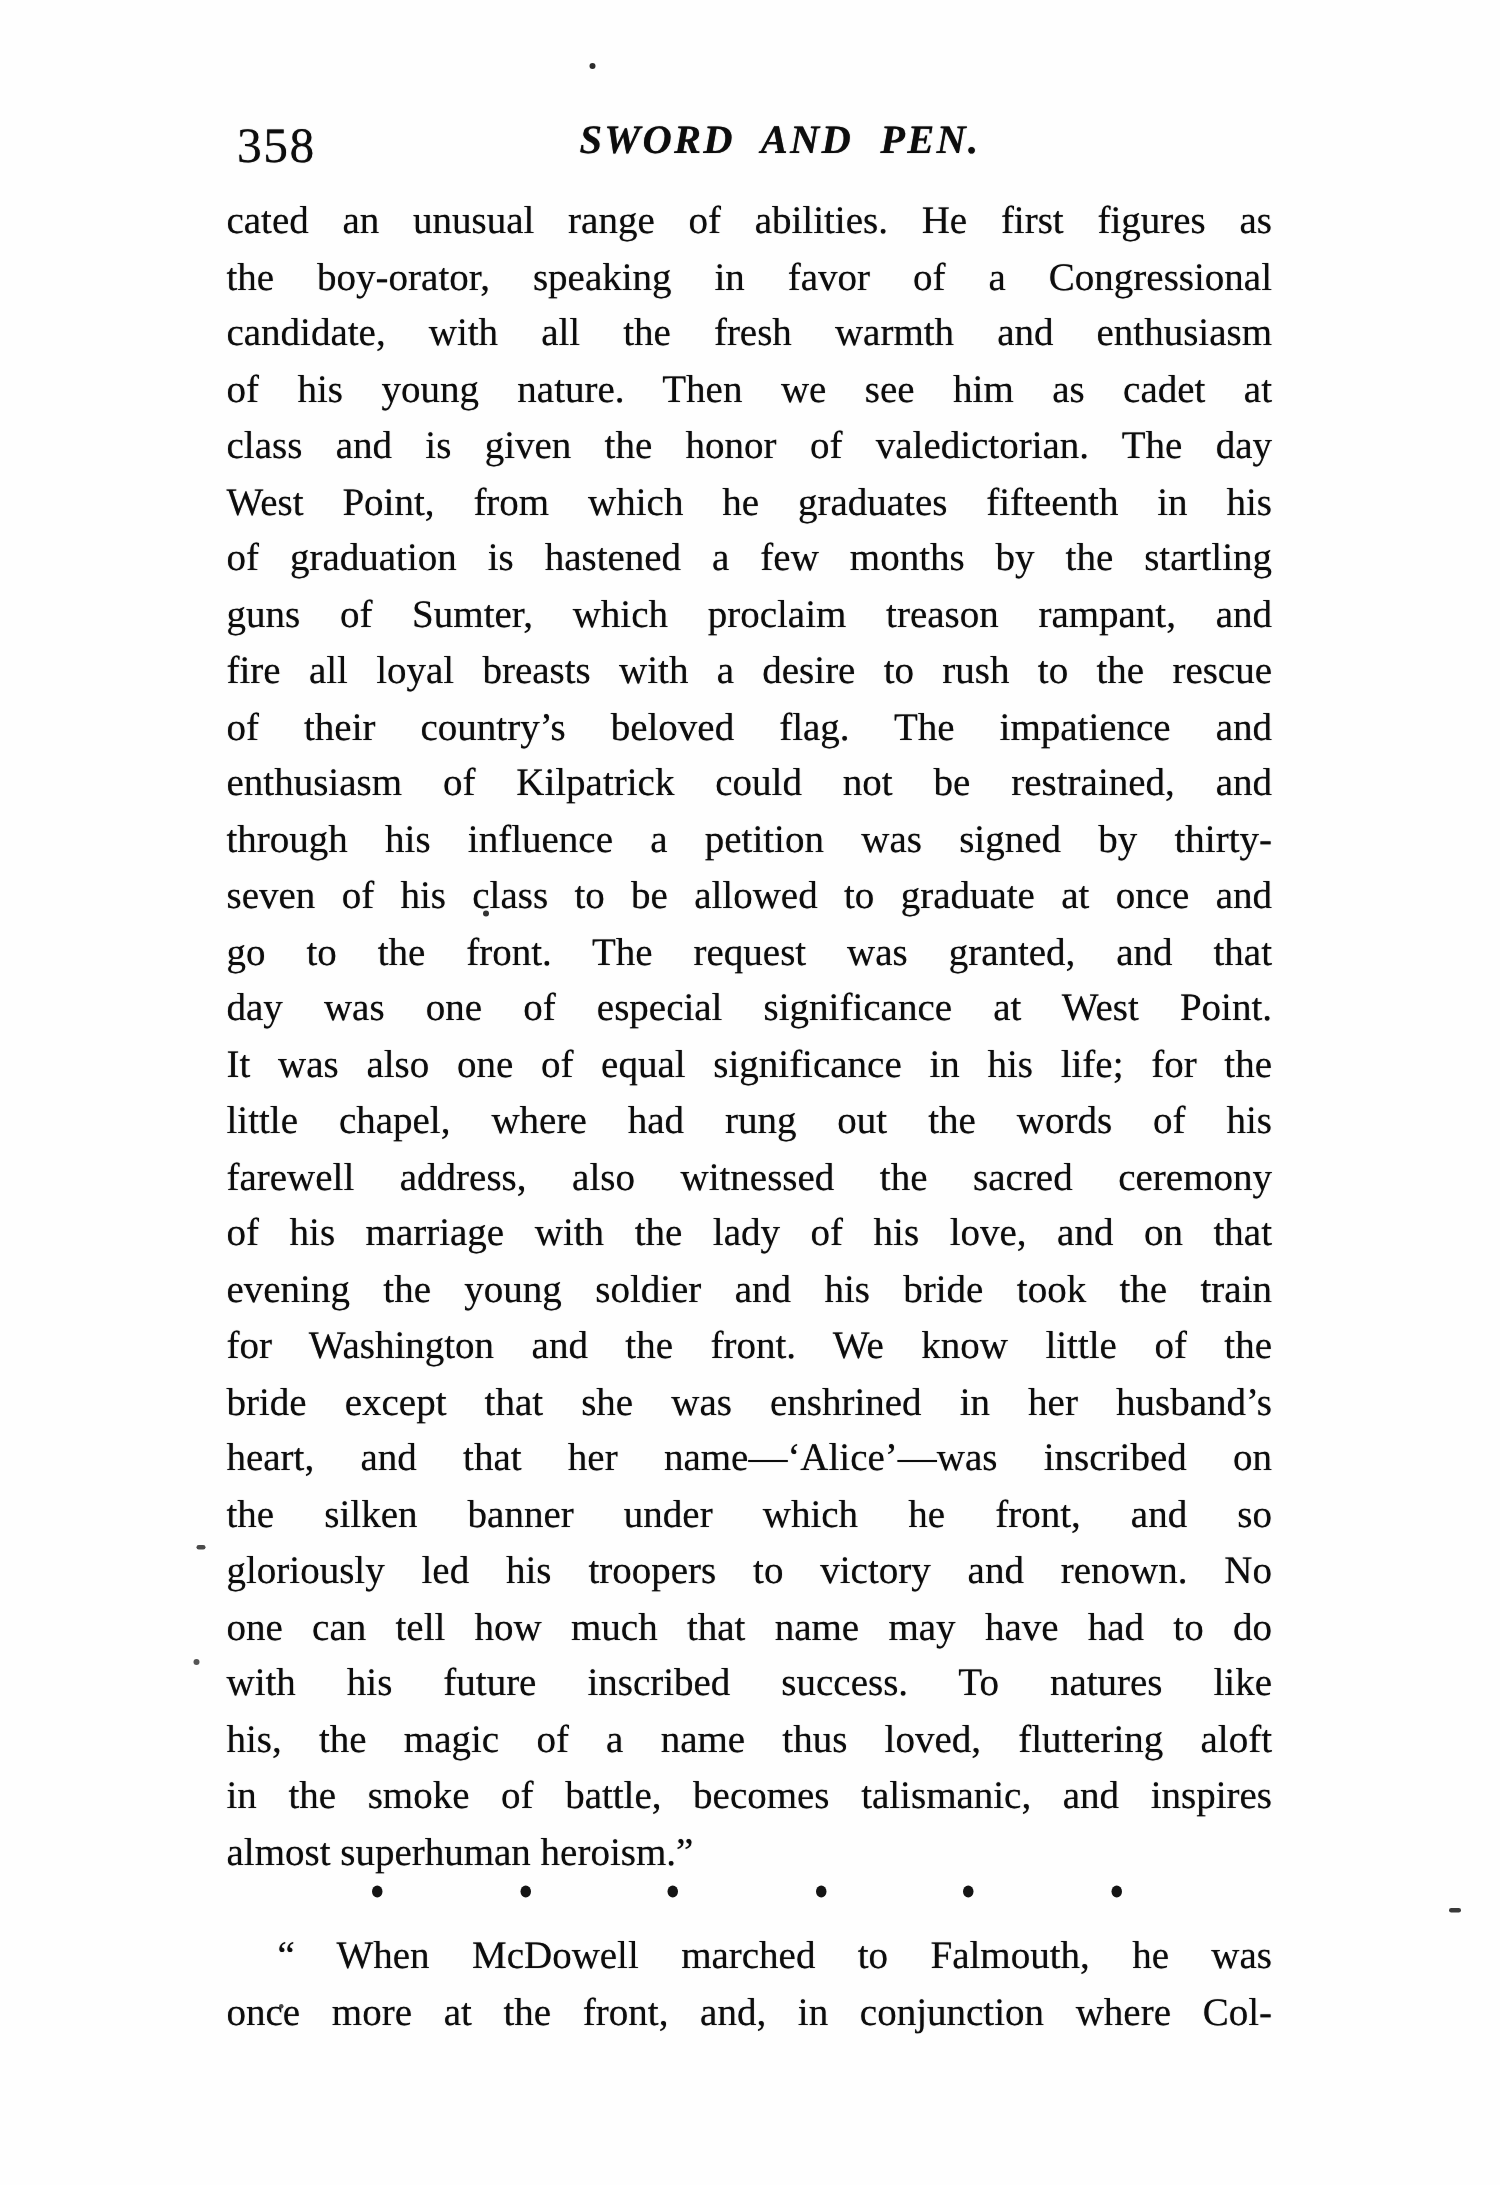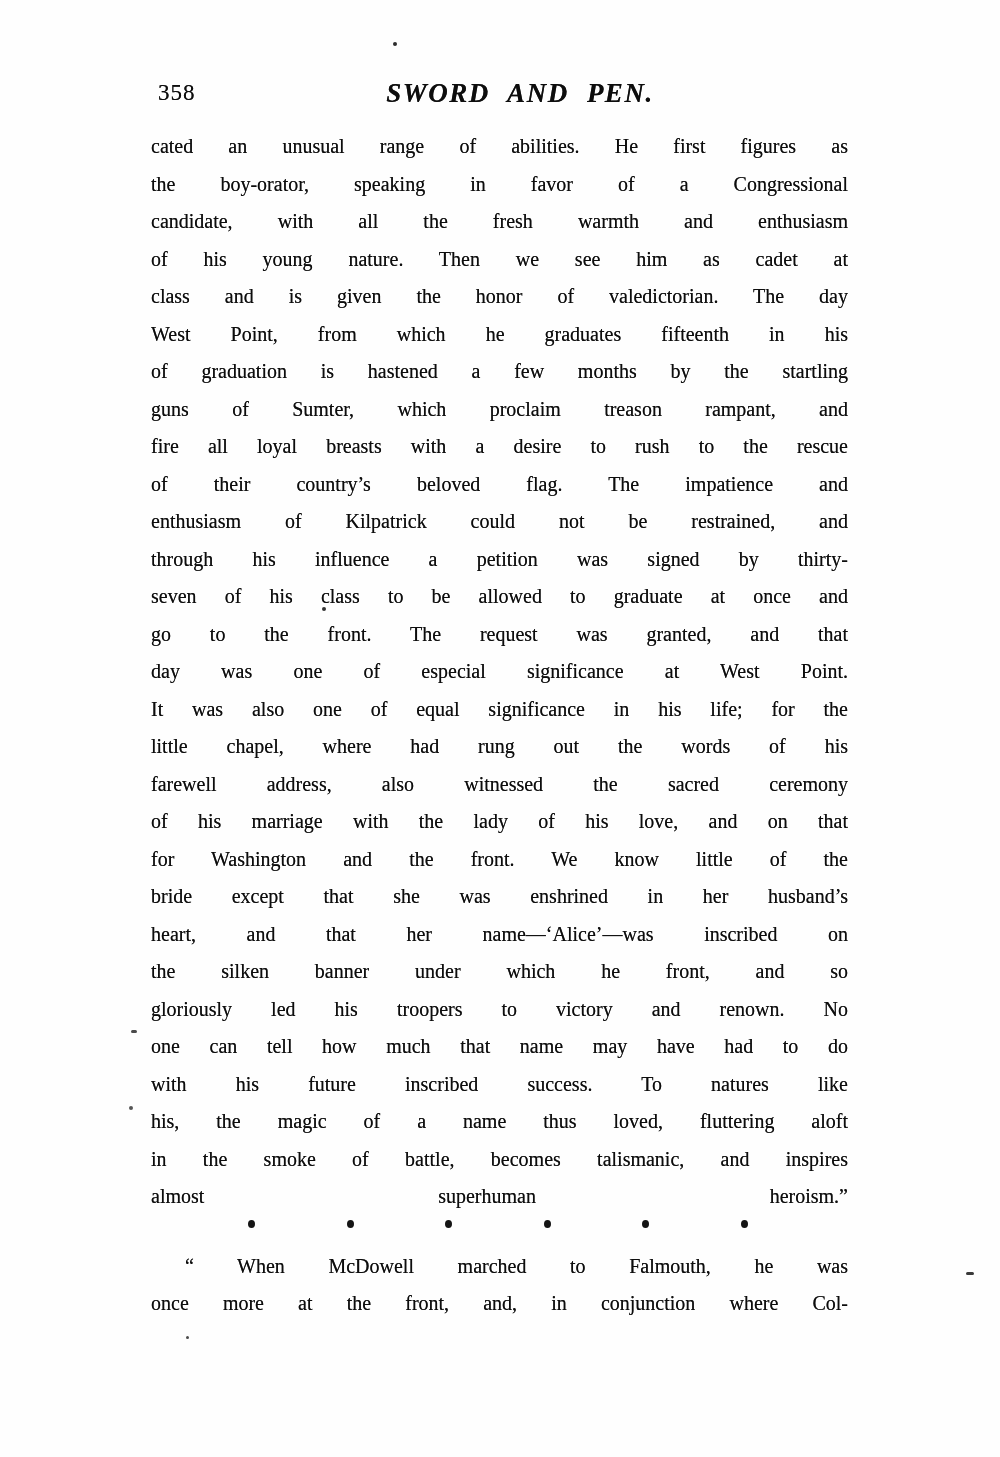--- a/index.html
+++ b/index.html
@@ -16,21 +16,21 @@
     position: absolute;
     top: 78px;
     left: 0;
     width: 100%;
     height: 38px;
   }
   .page-number {
     position: absolute;
     left: 158px;
     top: 2px;
-    font-size: 23px;
+    font-size: 33px;
     letter-spacing: 1px;
     text-shadow: 0 0 0.6px rgba(0,0,0,0.7);
   }
   .running-title {
     position: absolute;
     left: 0;
     top: 0;
     width: 100%;
     text-align: center;
     font-size: 27px;
@@ -41,21 +41,21 @@
     text-shadow: 0 0 0.6px rgba(0,0,0,0.7);
     margin-left: 20px;
   }
   .body-text {
     position: absolute;
     left: 151px;
     top: 128px;
     width: 697px;
   }
   .tline {
-    font-size: 20px;
+    font-size: 26px;
     line-height: 37.5px;
     height: 37.5px;
     text-align: justify;
     text-align-last: justify;
     white-space: nowrap;
     text-shadow: 0 0 0.6px rgba(0,0,0,0.65);
   }
   
   .para-1 .tline:nth-child(30) {
     text-align: center;
@@ -110,20 +110,21 @@
         <div class="tline">of their country’s beloved flag.  The impatience and</div>
         <div class="tline">enthusiasm of Kilpatrick could not be restrained, and</div>
         <div class="tline">through his influence a petition was signed by thirty-</div>
         <div class="tline">seven of his class to be allowed to graduate at once and</div>
         <div class="tline">go to the front.  The request was granted, and that</div>
         <div class="tline">day was one of especial significance at West Point.</div>
         <div class="tline">It was also one of equal significance in his life; for the</div>
         <div class="tline">little chapel, where had rung out the words of his</div>
         <div class="tline">farewell address, also witnessed the sacred ceremony</div>
         <div class="tline">of his marriage with the lady of his love, and on that</div>
+        <div class="tline">evening the young soldier and his bride took the train</div>
         <div class="tline">for Washington and the front.  We know little of the</div>
         <div class="tline">bride except that she was enshrined in her husband’s</div>
         <div class="tline">heart, and that her name—‘Alice’—was inscribed on</div>
         <div class="tline">the silken banner under which he front, and so</div>
         <div class="tline">gloriously led his troopers to victory and renown.  No</div>
         <div class="tline">one can tell how much that name may have had to do</div>
         <div class="tline">with his future inscribed success.  To natures like</div>
         <div class="tline">his, the magic of a name thus loved, fluttering aloft</div>
         <div class="tline">in the smoke of battle, becomes talismanic, and inspires</div>
         <div class="tline">almost superhuman heroism.”</div>

